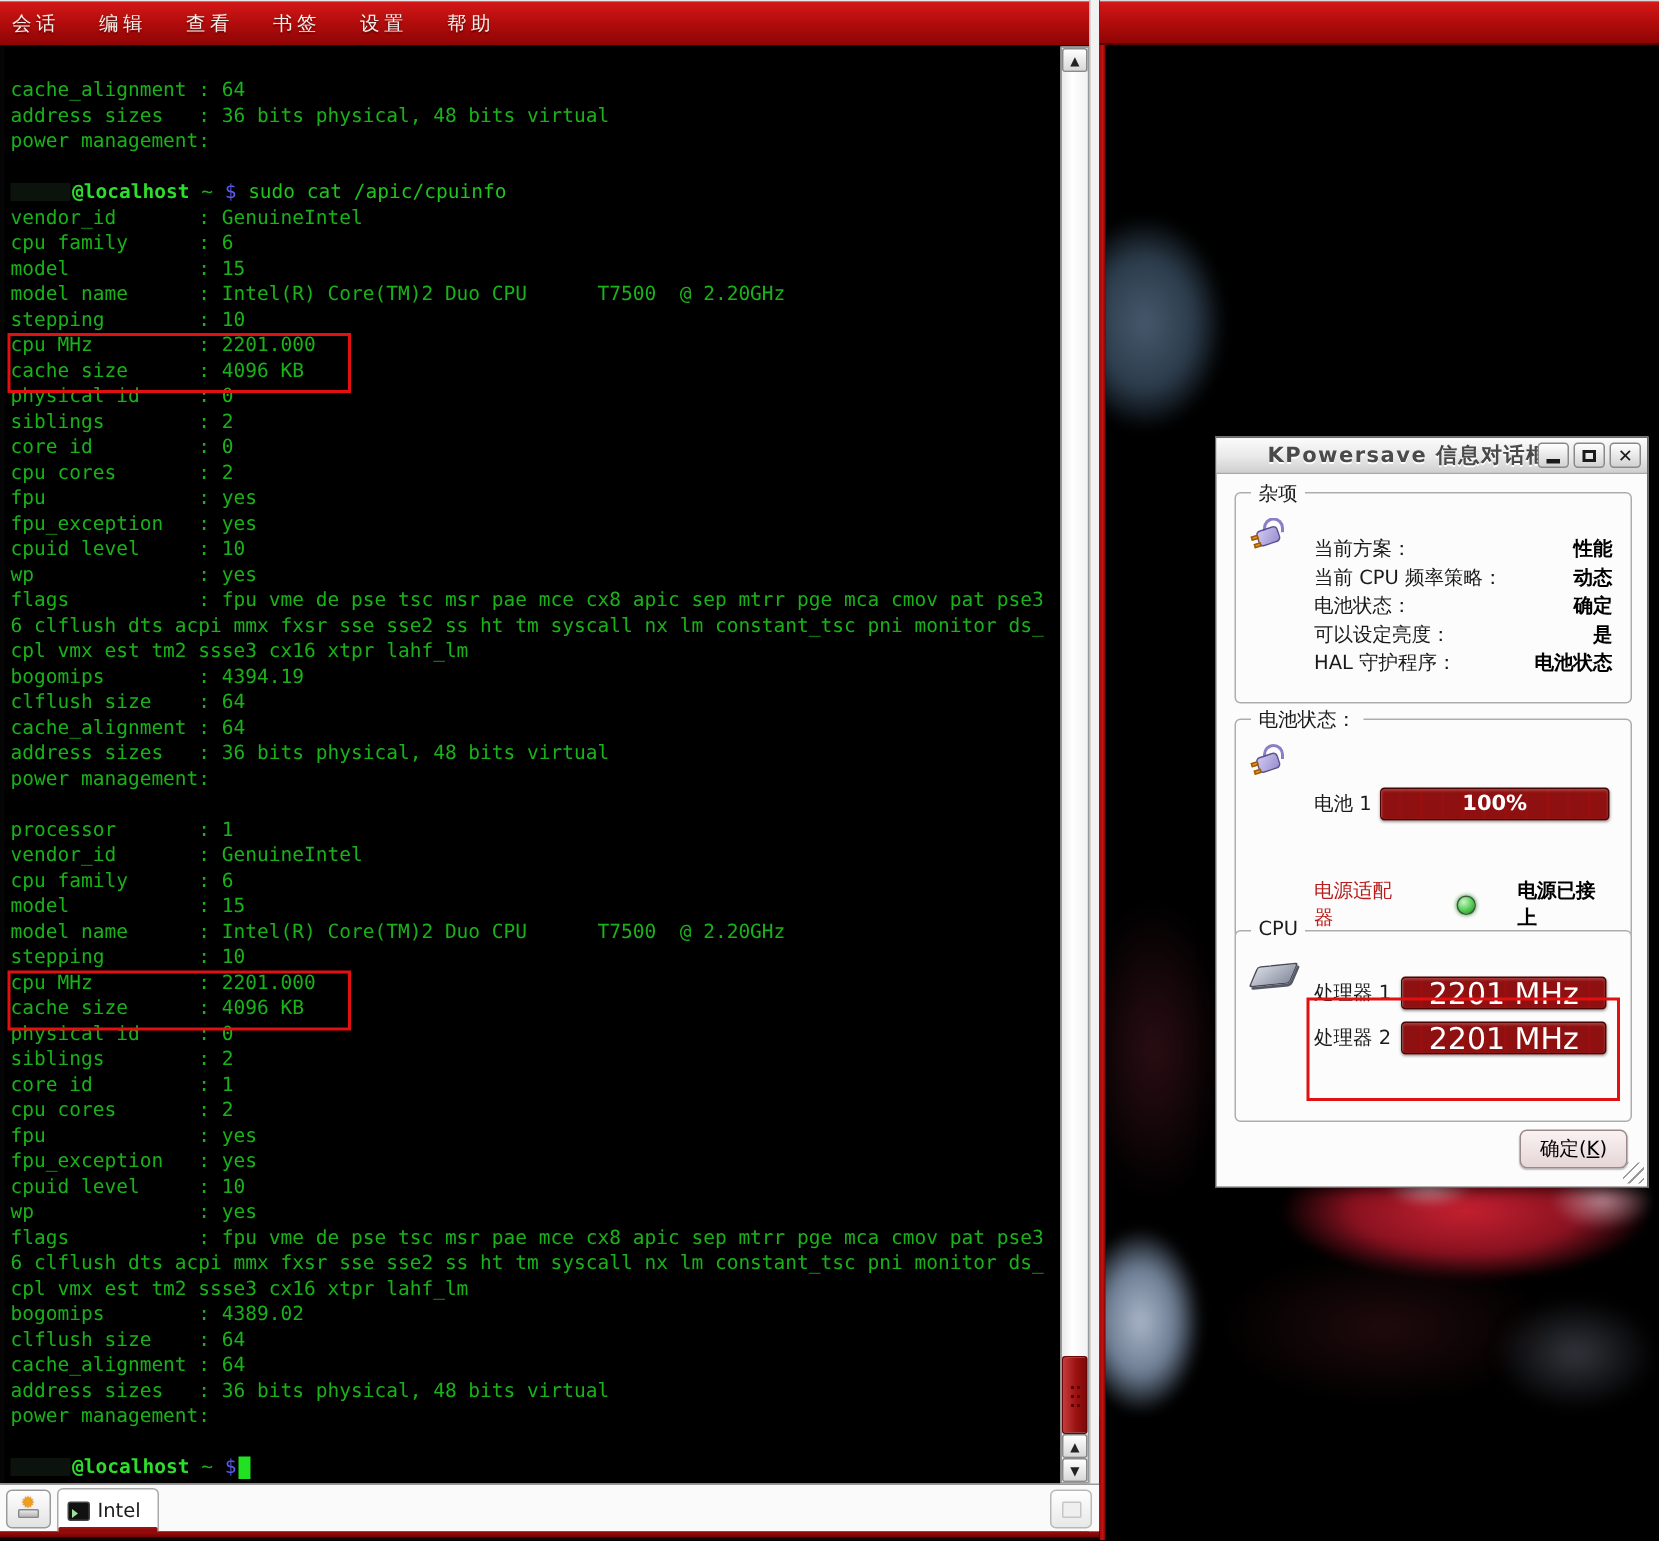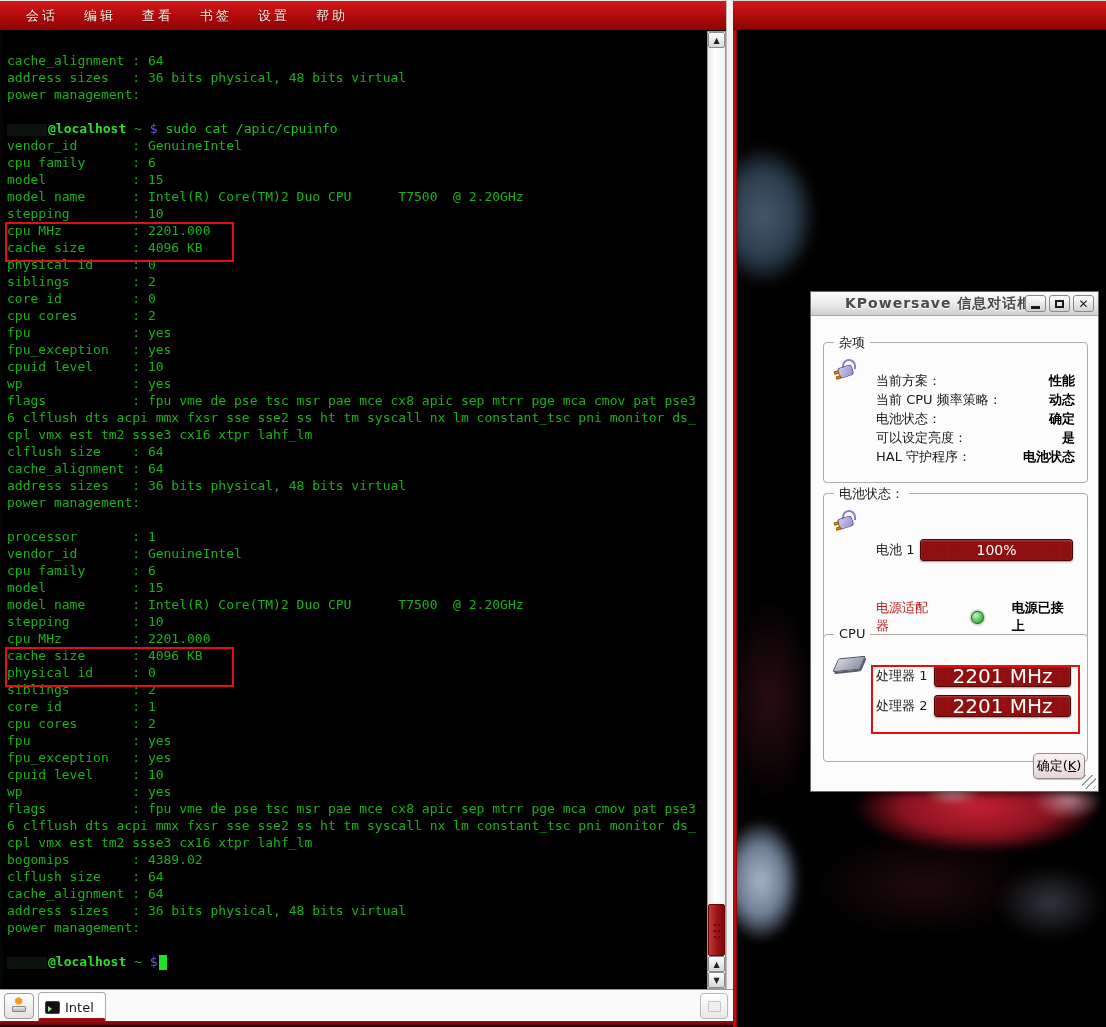--- a/index.html
+++ b/index.html
@@ -3,21 +3,21 @@
 <meta charset="utf-8">
 <style>
   * { margin:0; padding:0; box-sizing:border-box; }
   html,body { width:1106px; height:1027px; overflow:hidden; background:#000; font-family:"DejaVu Sans",sans-serif; }
   #root { position:relative; width:1106px; height:1027px; background:#000; }
 
   
   #konsole { position:absolute; left:0; top:0; width:733px; height:1027px; background:#000; }
   #menubar { position:absolute; left:0; top:0; width:726px; height:30px;
              background:linear-gradient(#d41818 0%, #b50d0d 45%, #8f0404 100%);
-             border-top:1px solid #e6e6e6; display:flex; align-items:center; padding-left:26px; gap:26px; }
+             border-top:1px solid #e6e6e6; display:flex; align-items:center; padding-left:8px; gap:26px; }
   .menu-item { color:#f4f0ea; font-size:13px; letter-spacing:3px; cursor:default; text-shadow:0 1px 1px rgba(60,0,0,.6); }
   #win-right-frame { position:absolute; left:726px; top:0; width:7px; height:1021px; background:#f2f2f2; border-left:1px solid #bbb; }
 
   
   #terminal { position:absolute; left:0; top:31px; width:708px; height:958px; background:#000; border-left:3px solid #050505; overflow:hidden; }
   #terminal-text { position:absolute; left:4px; top:21px; }
   .tline { height:17px; line-height:17px; font-family:"DejaVu Sans Mono",monospace; font-size:13px; color:#1ab21a; white-space:pre; }
   .p-host { color:#2ede2e; font-weight:bold; }
   .p-path { color:#1ab21a; }
   .p-dollar { color:#5a5af0; }
@@ -86,21 +86,21 @@
   #kps { position:absolute; left:810px; top:291px; width:289px; height:501px; background:#fcfcfc; border:1px solid #6a6a6a; box-shadow:0 2px 8px rgba(0,0,0,.6); z-index:10; }
   #kps-titlebar { position:absolute; left:0; top:0; width:287px; height:24px; background:linear-gradient(#fbfbfb,#e9e9e9 55%,#cfcfcf); border-bottom:1px solid #a8a8a8; }
   #kps-title { position:absolute; left:34px; top:3px; font-size:14px; font-weight:bold; color:#4a4a4a; letter-spacing:1px; text-shadow:0 1px 0 #fff; }
   .winbtn { position:absolute; top:3px; width:21px; height:17px; border:1px solid #8a8a8a; border-radius:3px;
             background:linear-gradient(#ffffff,#d2d2d2); display:flex; align-items:center; justify-content:center; }
   #btn-min { right:52px; } #btn-max { right:28px; } #btn-close { right:4px; }
   .glyph-min { width:9px; height:3px; background:#1a1a1a; margin-top:7px; }
   .glyph-max { width:9px; height:8px; border:2px solid #1a1a1a; }
   .glyph-close { font-size:12px; font-weight:bold; color:#1a1a1a; line-height:12px; }
 
-  .groupbox { position:absolute; left:12px; width:265px; border:1px solid #adadad; border-radius:4px; background:#fcfcfc;margin-top:14px; }
+  .groupbox { position:absolute; left:12px; width:265px; border:1px solid #adadad; border-radius:4px; background:#fcfcfc; }
   .legend { position:absolute; top:-9px; left:10px; background:#fcfcfc; padding:0 5px; font-size:13px; color:#1a1a1a; }
   #grp-misc { top:36px; height:141px; }
   #grp-batt { top:187px; height:147px; }
   #grp-cpu  { top:328px; height:128px; }
 
   .info-rows { position:absolute; left:52px; top:28px; right:12px; }
   .info-row { display:flex; justify-content:space-between; height:19px; line-height:19px; }
   .info-label { font-size:13px; color:#1a1a1a; }
   .info-value { font-size:13px; font-weight:bold; color:#000; }
 
@@ -113,38 +113,38 @@
 
   
   .chip-icon { position:absolute; left:12px; top:22px; width:26px; height:14px; background:linear-gradient(135deg,#d2d6e0,#8a90a2); border:1px solid #4a4a5a; transform:skewX(-28deg) rotate(-6deg); border-radius:2px; box-shadow:2px 2px 0 #555a66; }
 
   
   #batt-row { position:absolute; left:52px; top:44px; right:14px; height:24px; display:flex; align-items:center; }
   #batt-label { font-size:13px; color:#1a1a1a; width:44px; }
   .redbar { height:22px; border:1px solid #4a0404; border-radius:3px; position:relative; flex:1;
             background:repeating-linear-gradient(90deg, #8e1010 0 12px, #970f0f 12px 14px);
             display:flex; align-items:center; justify-content:center; box-shadow:inset 0 1px 2px rgba(255,255,255,.25), 0 1px 2px rgba(0,0,0,.4); }
-  .redbar span { color:#fff; font-weight:normal; font-size:14px; font-family:"DejaVu Sans",sans-serif; }
+  .redbar span { color:#fff; font-weight:bold; font-size:14px; font-family:"DejaVu Sans",sans-serif; }
   #adapter-row { position:absolute; left:52px; top:113px; right:14px; height:20px; display:flex; align-items:center; }
   #adapter-label { font-size:13px; color:#b91c1c; }
   .led { width:13px; height:13px; border-radius:50%; margin-left:34px; border:1px solid #3a5a3a;
          background:radial-gradient(circle at 35% 30%, #c8f4c8, #52cc52 55%, #1e8a1e); box-shadow:0 0 3px #2a8a2a; }
   #adapter-status { font-size:13px; font-weight:bold; color:#000; margin-left:28px; }
 
   
   .cpu-rows { position:absolute; left:52px; top:26px; right:16px; }
   .cpu-row { display:flex; align-items:center; height:30px; }
   .cpu-label { font-size:13px; color:#1a1a1a; width:58px; }
   .cpu-bar { height:22px; flex:1; border:1px solid #4a0404; border-radius:3px;
              background:repeating-linear-gradient(90deg, #8e1010 0 12px, #970f0f 12px 14px);
              display:flex; align-items:center; justify-content:center; box-shadow:inset 0 1px 2px rgba(255,255,255,.25), 0 1px 2px rgba(0,0,0,.4); }
   .cpu-bar span { color:#fff; font-weight:normal; font-size:20px; }
   #kps-hl { position:absolute; left:60px; top:373px; width:209px; height:69px; border:2px solid #e21010; z-index:6; }
 
-  #ok-btn { position:absolute; right:13px; top:461px; width:52px; height:26px; border:1px solid #9a8a8a; border-radius:5px;
+  #ok-btn { position:absolute; right:13px; top:461px; width:72px; height:26px; border:1px solid #9a8a8a; border-radius:5px;
             background:linear-gradient(#faf2f2,#e6d6d6); font-size:13px; color:#000; display:flex; align-items:center; justify-content:center;
             box-shadow:0 1px 1px rgba(0,0,0,.25); }
   #resize-grip { position:absolute; right:2px; bottom:2px; width:14px; height:14px;
                  background:repeating-linear-gradient(135deg, transparent 0 2px, #9a9a9a 2px 3px, transparent 3px 5px); }
 </style>
 </head>
 <body>
 
 <div id="root">
 
@@ -177,20 +177,21 @@
           <div class="tline">siblings        : 2</div>
           <div class="tline">core id         : 0</div>
           <div class="tline">cpu cores       : 2</div>
           <div class="tline">fpu             : yes</div>
           <div class="tline">fpu_exception   : yes</div>
           <div class="tline">cpuid level     : 10</div>
           <div class="tline">wp              : yes</div>
           <div class="tline">flags           : fpu vme de pse tsc msr pae mce cx8 apic sep mtrr pge mca cmov pat pse3</div>
           <div class="tline">6 clflush dts acpi mmx fxsr sse sse2 ss ht tm syscall nx lm constant_tsc pni monitor ds_</div>
           <div class="tline">cpl vmx est tm2 ssse3 cx16 xtpr lahf_lm</div>
+          <div class="tline">bogomips        : 4394.19</div>
           <div class="tline">clflush size    : 64</div>
           <div class="tline">cache_alignment : 64</div>
           <div class="tline">address sizes   : 36 bits physical, 48 bits virtual</div>
           <div class="tline">power management:</div>
           <div class="tline">&nbsp;</div>
           <div class="tline">processor       : 1</div>
           <div class="tline">vendor_id       : GenuineIntel</div>
           <div class="tline">cpu family      : 6</div>
           <div class="tline">model           : 15</div>
           <div class="tline">model name      : Intel(R) Core(TM)2 Duo CPU      T7500  @ 2.20GHz</div>

